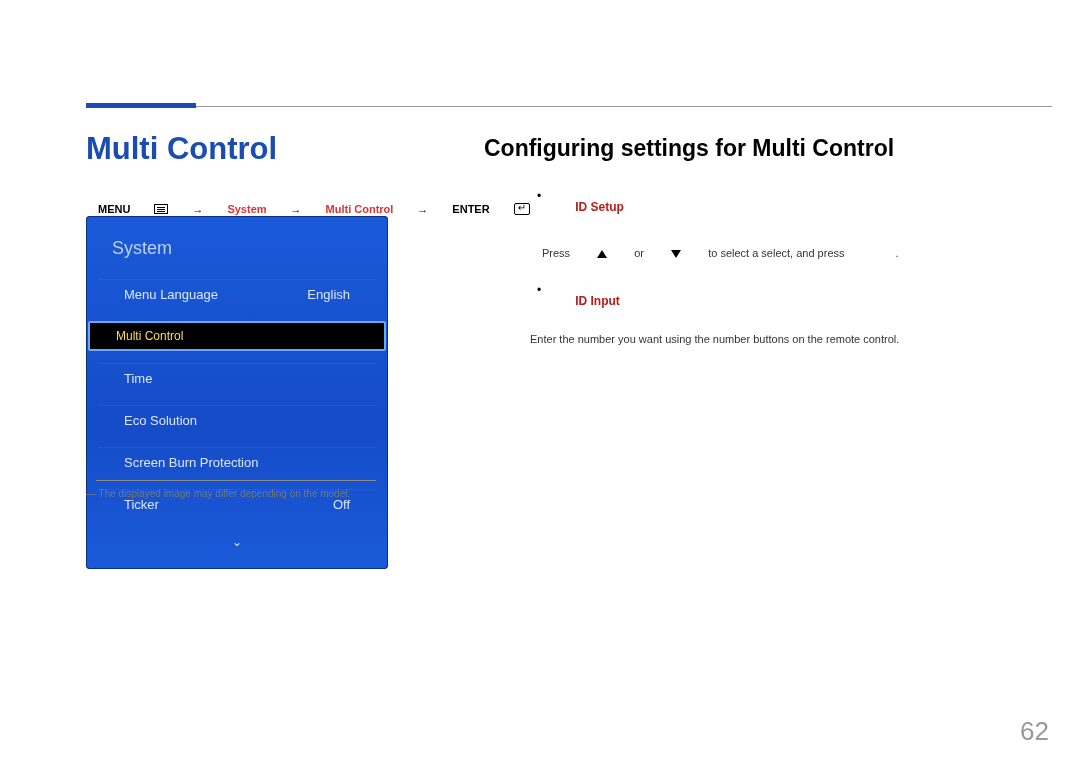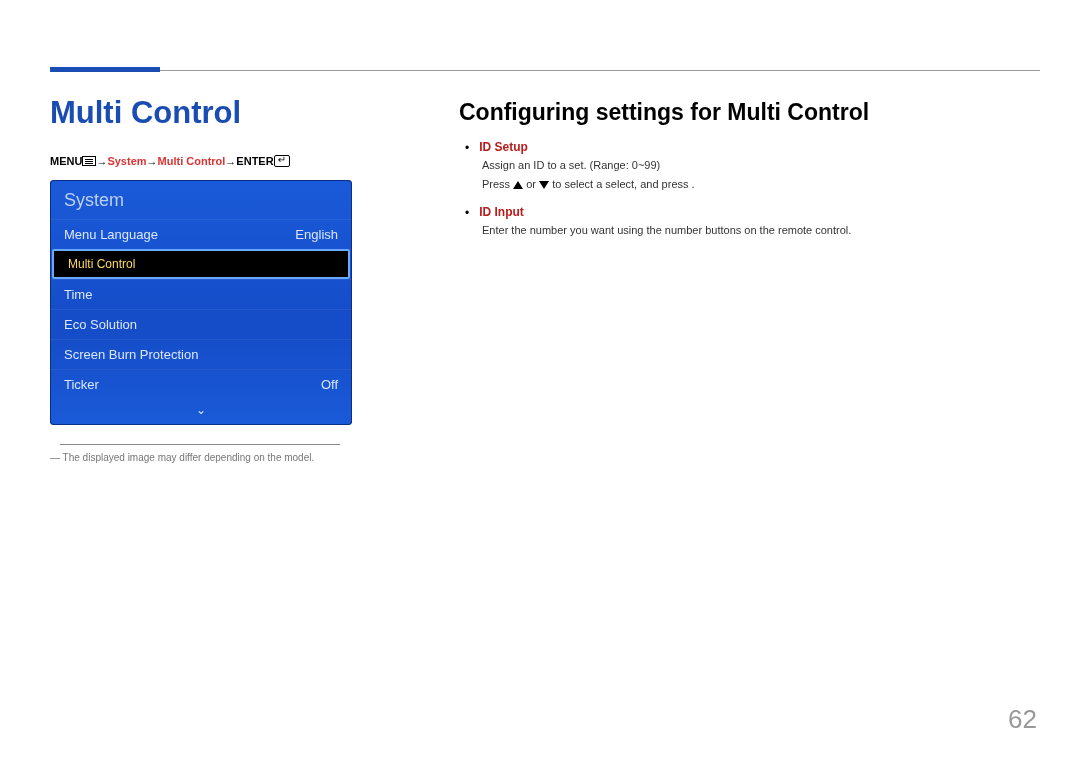--- a/index.html
+++ b/index.html
@@ -1,15 +1,15 @@
 <!DOCTYPE html>
 <html><head>
 <meta charset="utf-8">
 <style>
-  * { margin: 0; padding: 0; box-sizing: border-box; }
+  * { margin: 12px; padding: 0; box-sizing: border-box; }
   body {
     font-family: "Segoe UI", Arial, sans-serif;
     background: #fff;
     width: 1080px;
     height: 763px;
     position: relative;
     color: #000;
   }
   .top-rule {
     position: absolute;
@@ -126,21 +126,21 @@
     position: absolute;
     top: 452px;
     left: 50px;
     font-size: 10px;
     color: #777;
     width: 310px;
   }
   .section-heading {
     position: absolute;
     top: 99px;
-    left: 459px;
+    left: 448px;
     font-size: 23px;
     font-weight: 700;
   }
   .right-list {
     position: absolute;
     top: 140px;
     left: 465px;
     width: 570px;
   }
   .right-item { margin-bottom: 12px; }
@@ -233,21 +233,20 @@
 
 <h2 class="section-heading">Configuring settings for Multi Control</h2>
 
 <div class="right-list">
 
   <div class="right-item">
     <div class="bullet-row">
       <span class="bullet">•</span>
       <span class="label">ID Setup</span>
     </div>
-    <div class="desc">Assign an ID to a set. (Range: 0~99)</div>
     <div class="desc">
       <span>Press </span>
       <span class="tri-up"></span>
       <span> or </span>
       <span class="tri-down"></span>
       <span> to select a select, and press </span>
       <span class="enter-icon"></span>
       <span>.</span>
     </div>
   </div>

